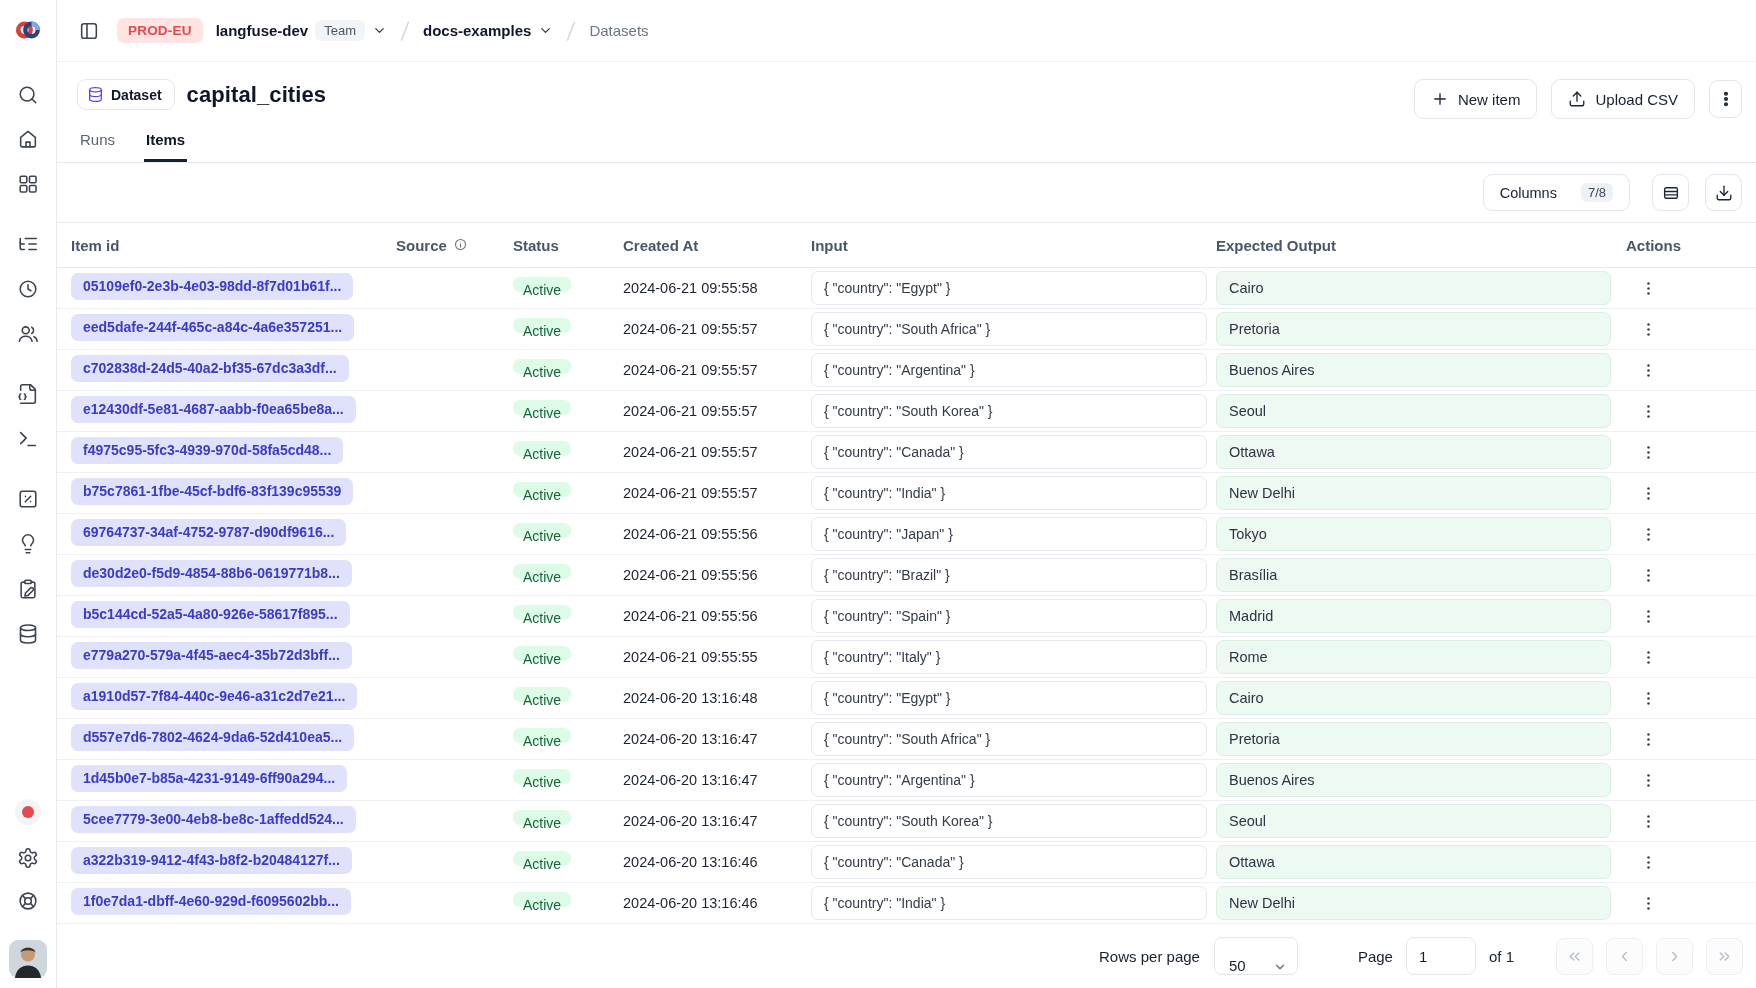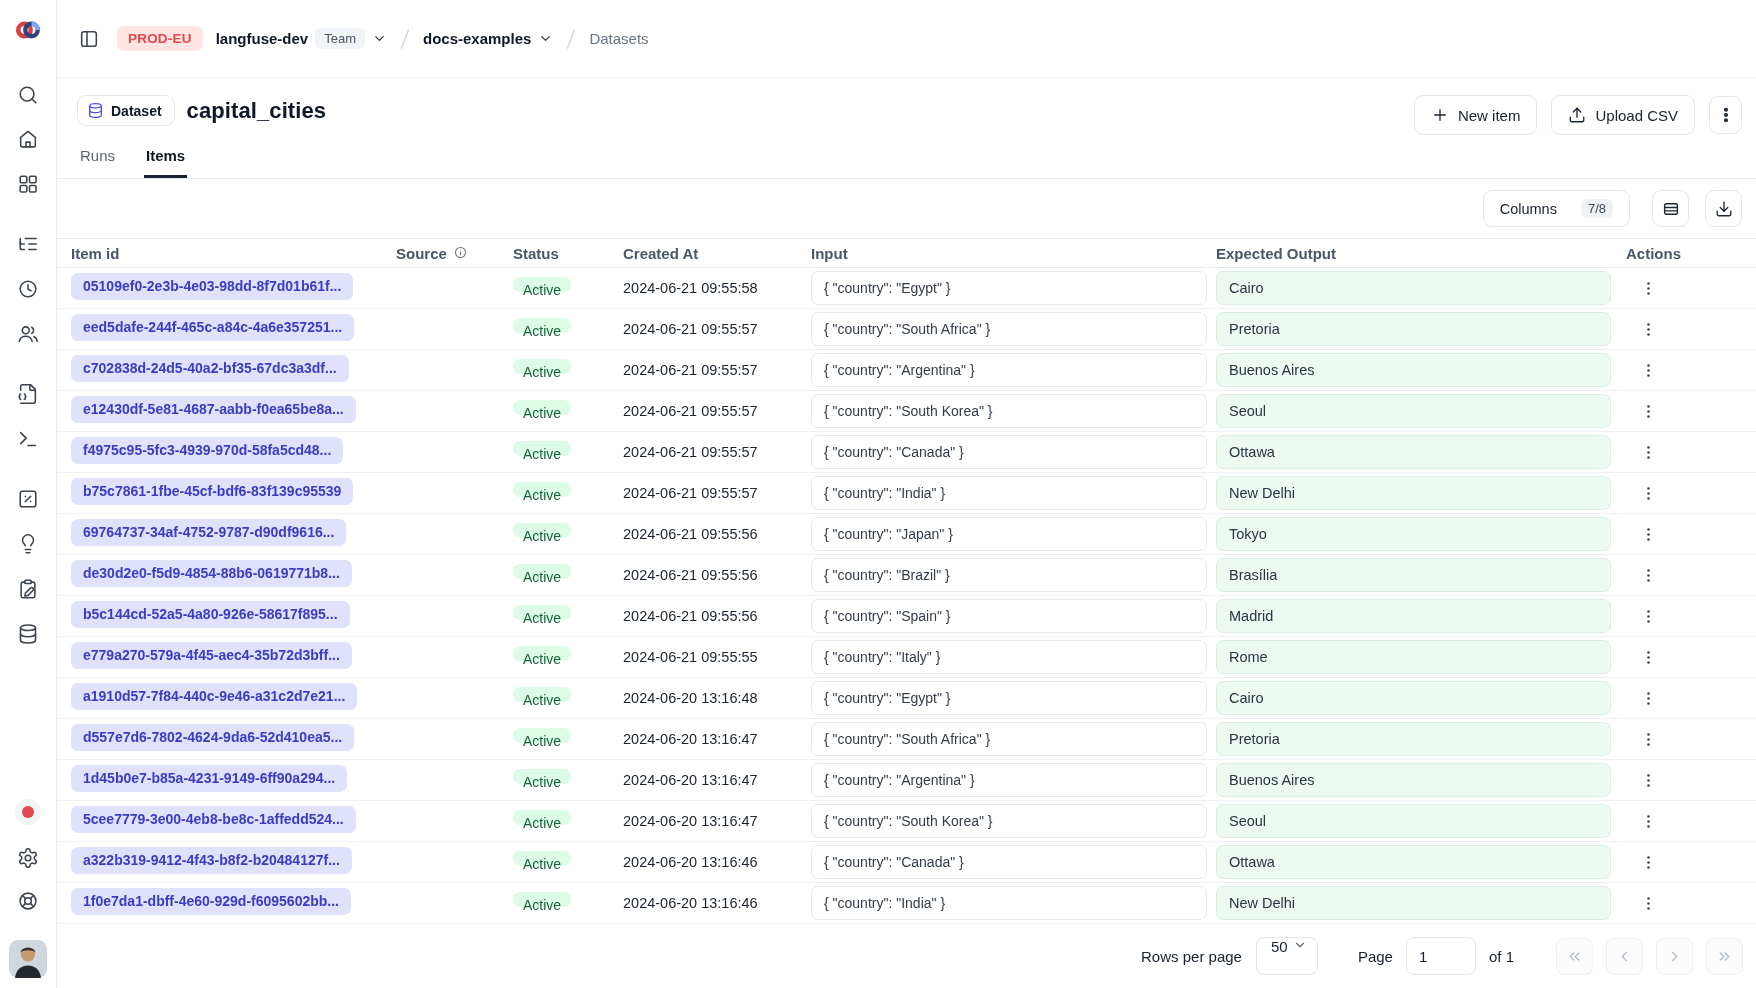--- a/index.html
+++ b/index.html
@@ -12,21 +12,21 @@
   .side-ic svg { width:22px; height:22px; stroke:#3c4450; stroke-width:1.7; fill:none; stroke-linecap:round; stroke-linejoin:round; }
   .logo-btn { position:absolute; left:50%; transform:translateX(-50%); top:16px; width:30px; height:30px; border:none; background:none; cursor:pointer; }
   .rec-halo { position:absolute; left:50%; transform:translateX(-50%); top:799px; width:26px; height:26px; border-radius:50%; background:#f3f4f6; display:flex; align-items:center; justify-content:center; border:none; cursor:pointer; }
   .rec-dot { width:12px; height:12px; border-radius:50%; background:#e5484d; }
   .avatar-btn { position:absolute; left:50%; transform:translateX(-50%); top:940px; width:38px; height:38px; border:none; background:none; cursor:pointer; }
 
   
   .main { position:absolute; left:57px; top:0; width:1699px; height:988px; display:flex; flex-direction:column; }
 
   
-  .topbar { height:78px; flex:none; display:flex; align-items:center; gap:13px; padding:0 24px 0 17px; border-bottom:1px solid #f0f1f4; }
+  .topbar { height:62px; flex:none; display:flex; align-items:center; gap:13px; padding:0 24px 0 17px; border-bottom:1px solid #f0f1f4; }
   .topbar svg.toggle { width:22px; height:22px; stroke:#3c4450; stroke-width:1.7; fill:none; stroke-linecap:round; stroke-linejoin:round; }
   .env-badge { background:#ffe4e4; color:#e5484d; font-size:13.5px; font-weight:700; padding:5px 11px; border-radius:7px; letter-spacing:.2px; }
   .crumb-org { font-size:15px; font-weight:600; color:#101828; }
   .team-badge { background:#f1f4f8; color:#4b5563; font-size:13px; font-weight:500; padding:3px 9px; border-radius:6px; }
   .chev { width:15px; height:15px; stroke:#31394a; stroke-width:2; fill:none; stroke-linecap:round; stroke-linejoin:round; }
   .slash { width:10px; height:24px; }
   .slash line { stroke:#d4dae2; stroke-width:1.6; stroke-linecap:round; }
   .crumb-proj { font-size:15px; font-weight:600; color:#101828; }
   .crumb-section { font-size:15px; font-weight:500; color:#6b7584; }
   .crumb-group { display:flex; align-items:center; gap:7px; background:none; border:none; cursor:pointer; }
@@ -66,21 +66,21 @@
   .status-badge { display:inline-block; background:#dcfce7; color:#19633c; font-size:14px; font-weight:500; padding:0 10px; height:15px; line-height:26px; border-radius:7px; }
   .created { font-size:14.5px; color:#1c2430; }
   .input-box { width:396px; height:34px; border:1px solid #e5e8ec; border-radius:7px; background:#fff; display:flex; align-items:center; padding:0 12px; font-size:14px; color:#333c49; white-space:nowrap; overflow:hidden; cursor:pointer; }
   .expected-box { width:395px; height:34px; border:1px solid #dcেeee3; border:1px solid #dceee3; border-radius:7px; background:#edfaf2; display:flex; align-items:center; padding:0 12px; font-size:14.5px; color:#2a3442; white-space:nowrap; overflow:hidden; cursor:pointer; }
   .row-kebab { margin-left:6px; width:32px; height:32px; background:none; border:none; display:flex; align-items:center; justify-content:center; cursor:pointer; }
   .row-kebab svg circle { fill:#3a4450; }
 
   
   .pager { height:64px; flex:none; display:flex; align-items:center; justify-content:flex-end; padding-right:13px; font-size:15px; color:#18212e; }
   .rpp-label { margin-right:14px; }
-  .rpp-select { width:62px; height:38px; border:1px solid #e2e6ea; border-radius:8px; background:#fff; display:flex; align-items:flex-start; justify-content:space-between; padding:0 10px 0 14px; font-size:15px; color:#18212e; cursor:pointer; margin-right:40px; }
+  .rpp-select { width:84px; height:38px; border:1px solid #e2e6ea; border-radius:8px; background:#fff; display:flex; align-items:flex-end; justify-content:space-between; padding:0 10px 0 14px; font-size:15px; color:#18212e; cursor:pointer; margin-right:60px; }
   .rpp-select svg { width:14px; height:14px; stroke:#5b6472; stroke-width:2; fill:none; stroke-linecap:round; stroke-linejoin:round; }
   .page-label { margin-right:13px; }
   .page-input { width:70px; height:38px; border:1px solid #e2e6ea; border-radius:8px; padding:0 12px; font-size:15px; color:#18212e; margin-right:13px; outline:none; }
   .of-label { margin-right:42px; }
   .pg-group { display:flex; gap:13px; }
   .pg { width:37px; height:37px; border:1px solid #edeff2; border-radius:8px; background:#fcfcfd; display:flex; align-items:center; justify-content:center; cursor:pointer; }
   .pg svg { width:17px; height:17px; stroke:#b4bfca; stroke-width:2; fill:none; stroke-linecap:round; stroke-linejoin:round; }
 </style>
 </head>
 <body>

